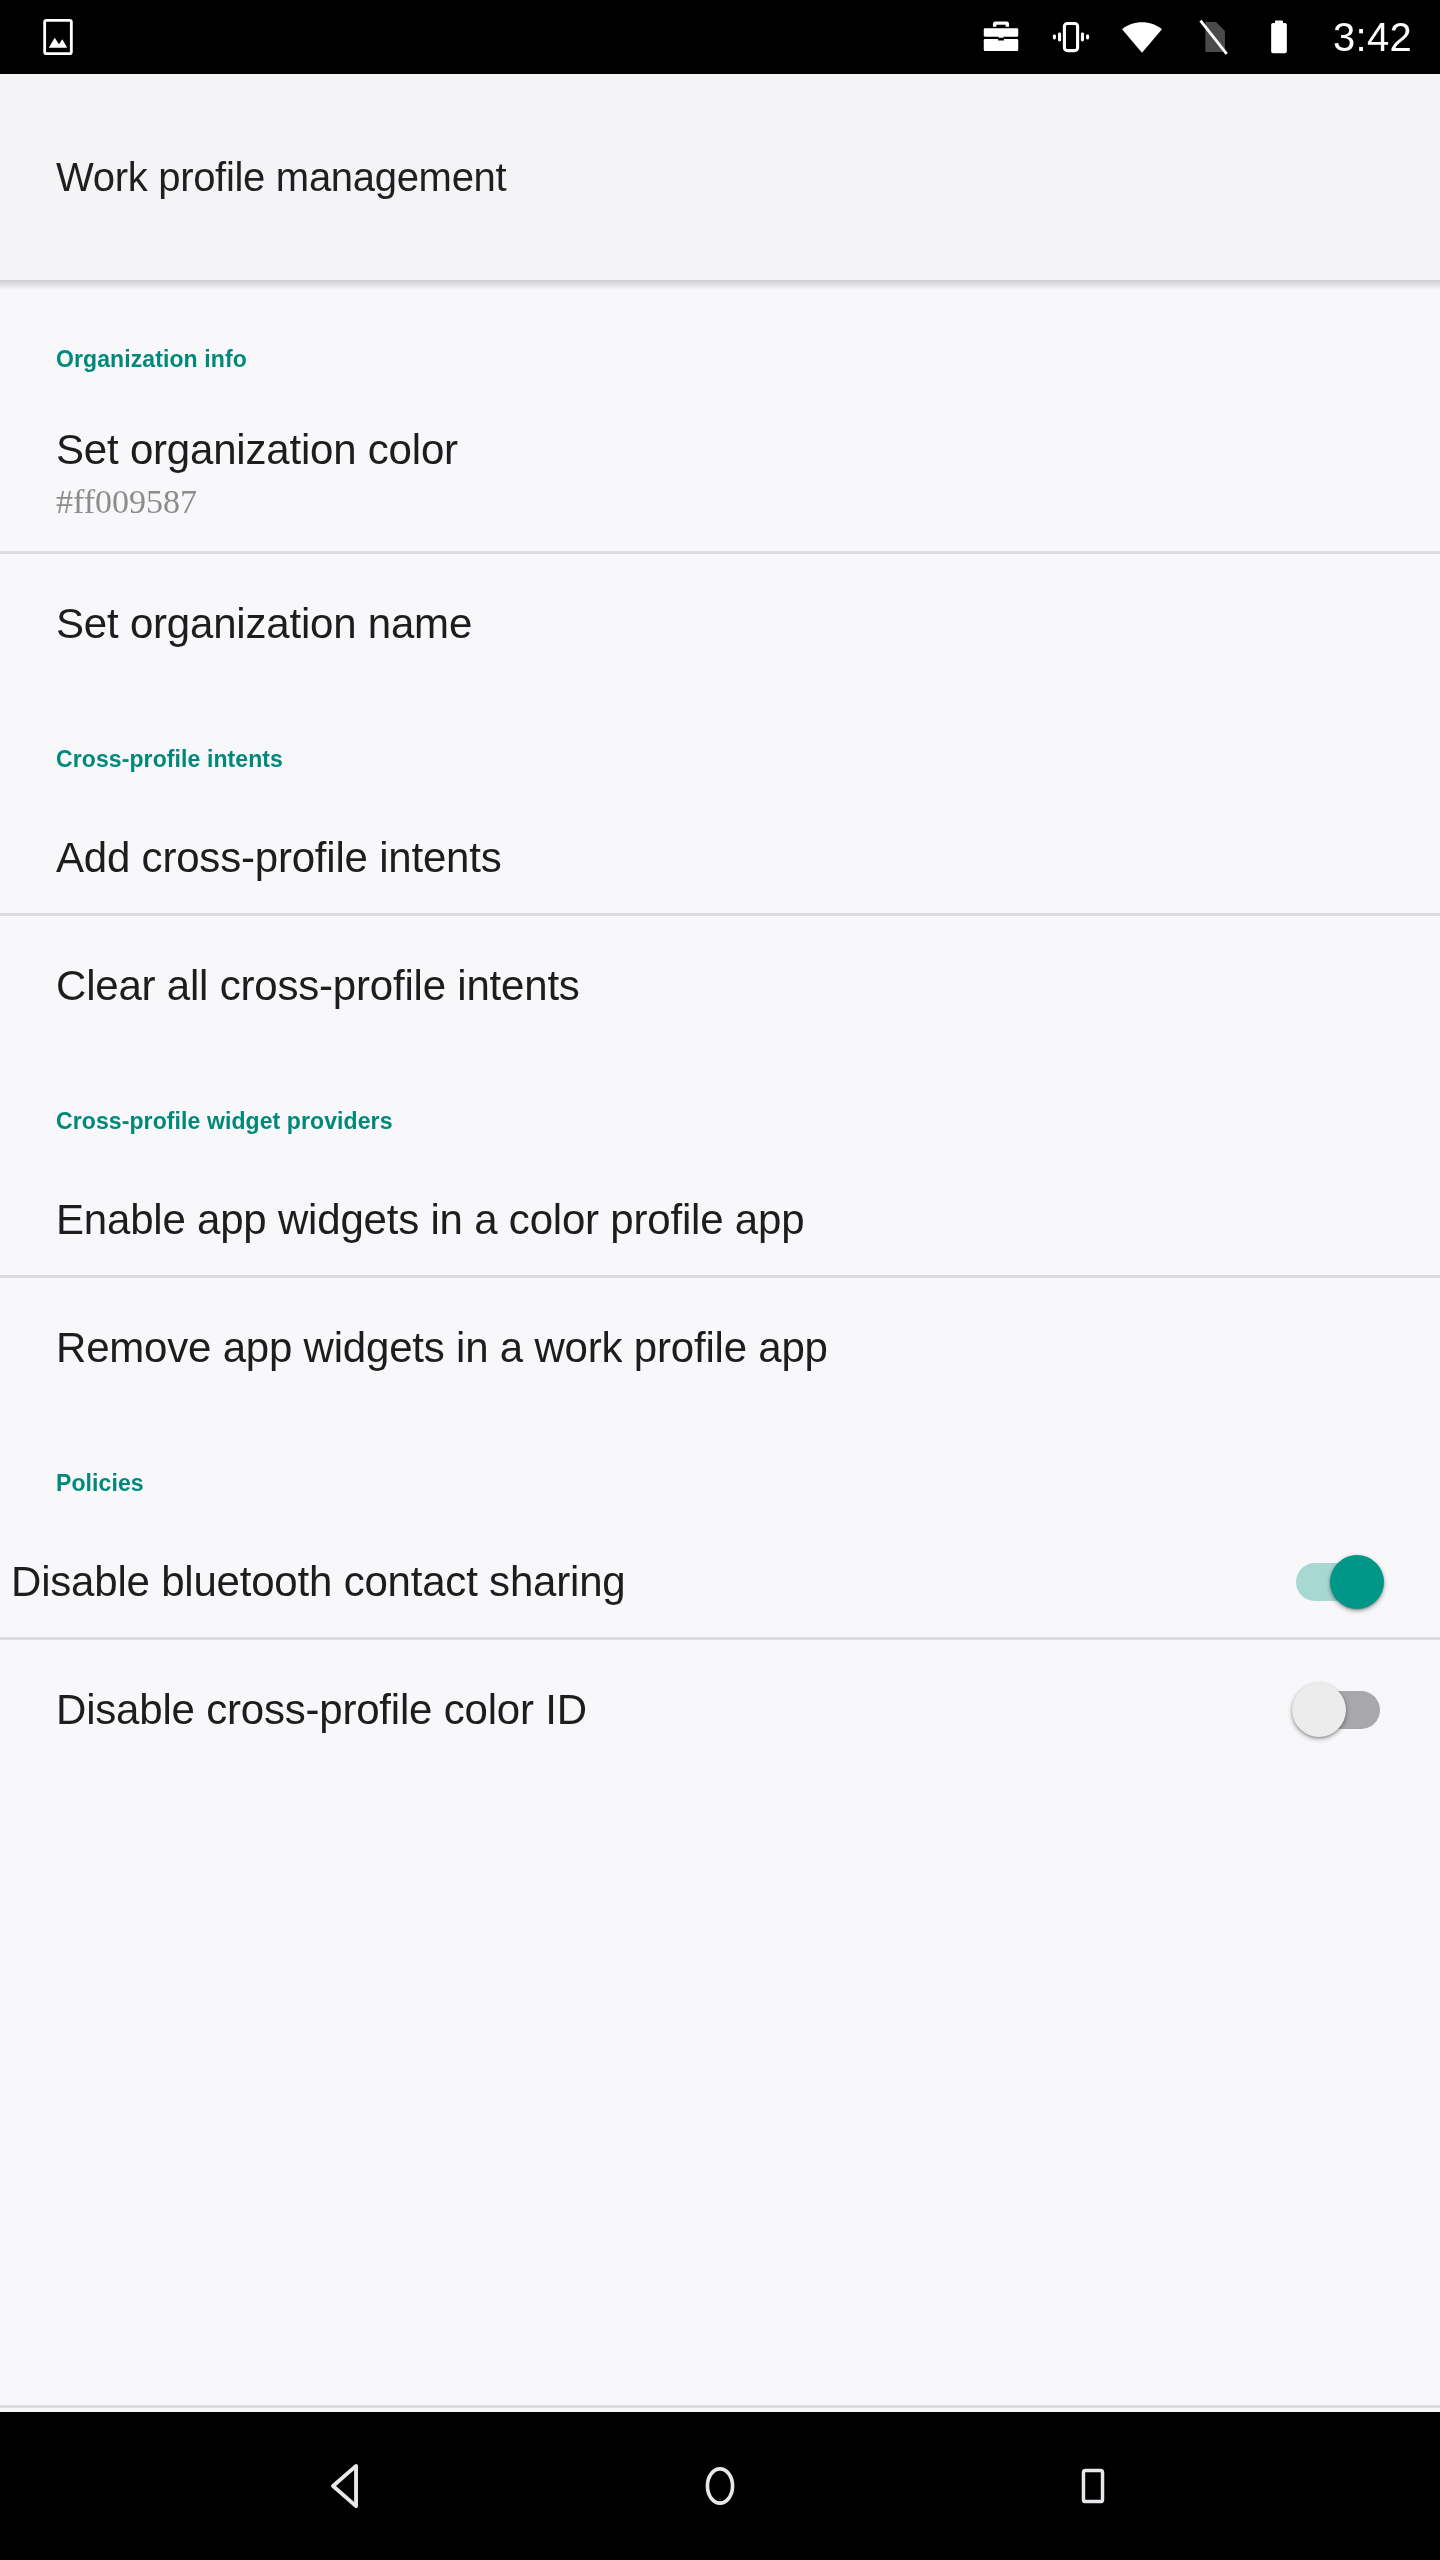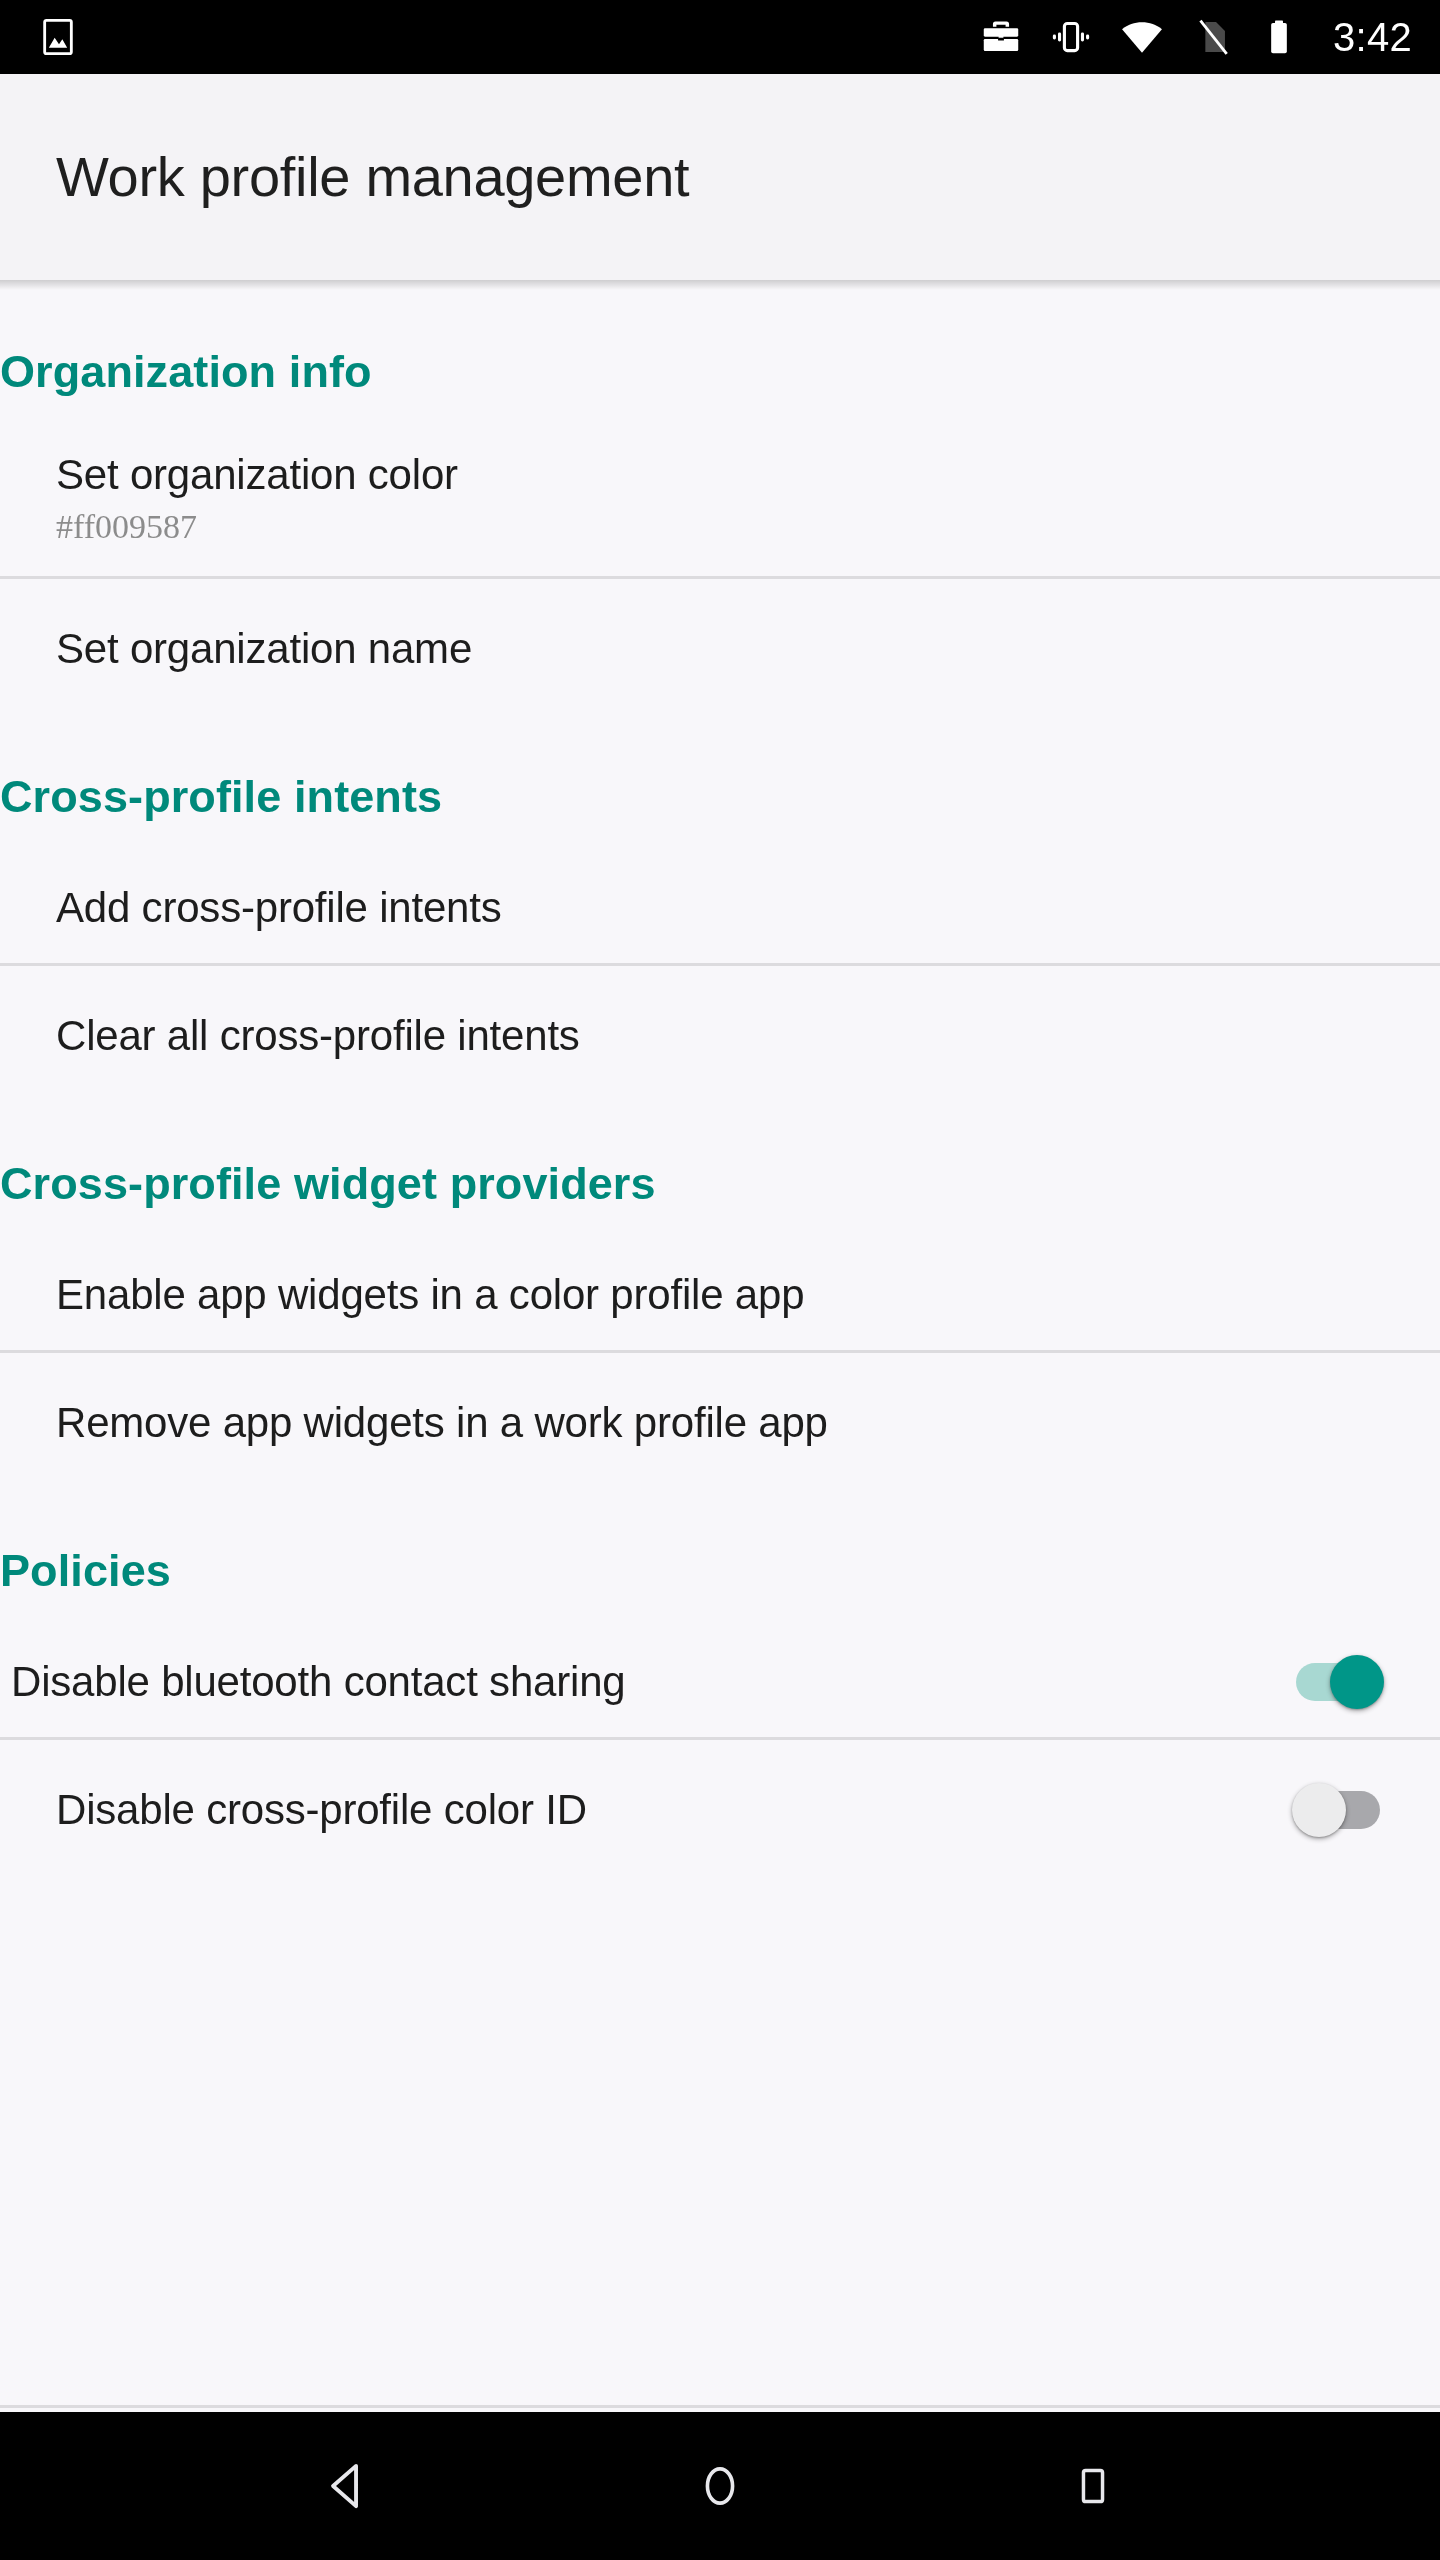--- a/index.html
+++ b/index.html
@@ -53,21 +53,21 @@
     position: absolute;
     top: 74px; left: 0;
     width: 1440px;
     height: 206px;
     background: #f4f3f6;
     display: flex;
     align-items: center;
     padding-left: 56px;
   }
   .app-bar-title {
-    font-size: 56px;
+    font-size: 40px;
     font-weight: 400;
     color: #1f1f1f;
     letter-spacing: -0.3px;
     line-height: 1.1;
   }
   .app-bar-shadow {
     position: absolute;
     top: 280px; left: 0;
     width: 1440px; height: 10px;
     background: linear-gradient(to bottom, rgba(0,0,0,0.17), rgba(0,0,0,0));
@@ -78,23 +78,24 @@
   .content {
     position: absolute;
     top: 280px; left: 0;
     width: 1440px;
     height: 2132px;
     background: #f8f7fa;
     overflow: hidden;
   }
 
   .section-header {
-    font-size: 45px;
+    font-size: 23px;
     font-weight: 700;
     color: #00897b;
+    padding-left: 56px;
     letter-spacing: 0.1px;
   }
 
   .list-item {
     display: flex;
     align-items: center;
     padding: 0 56px;
     width: 1440px;
     position: relative;
   }

